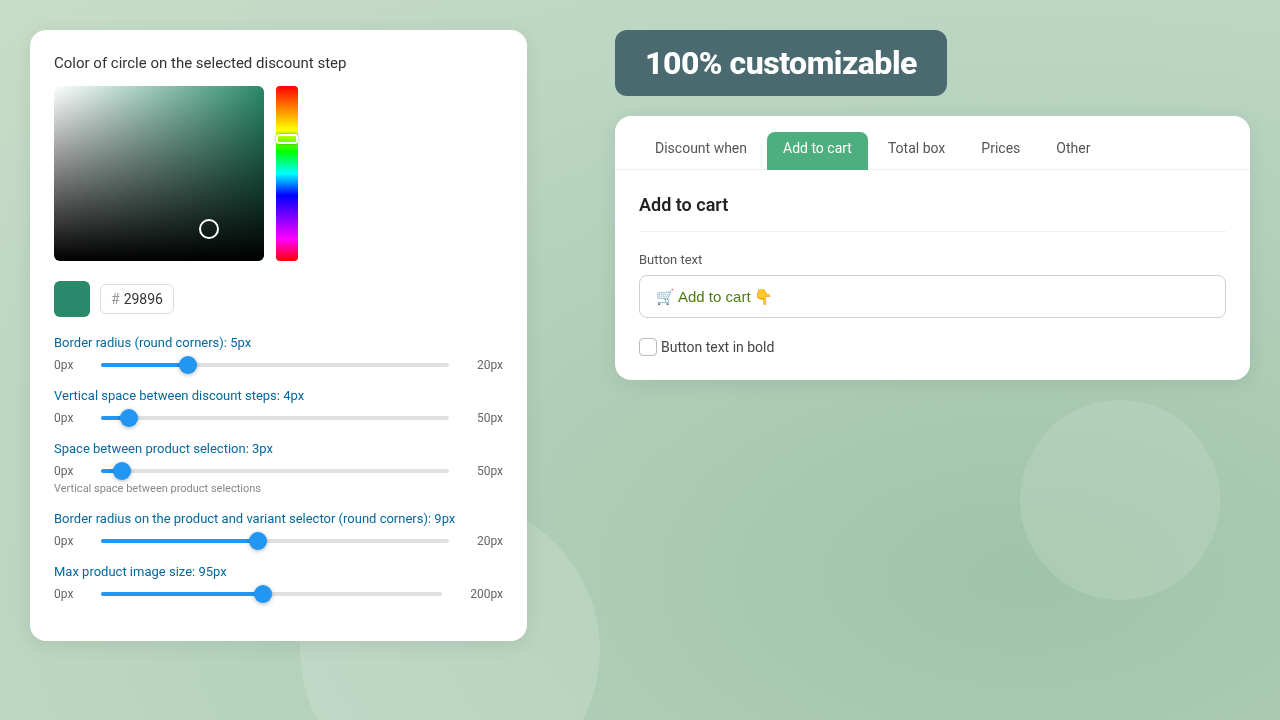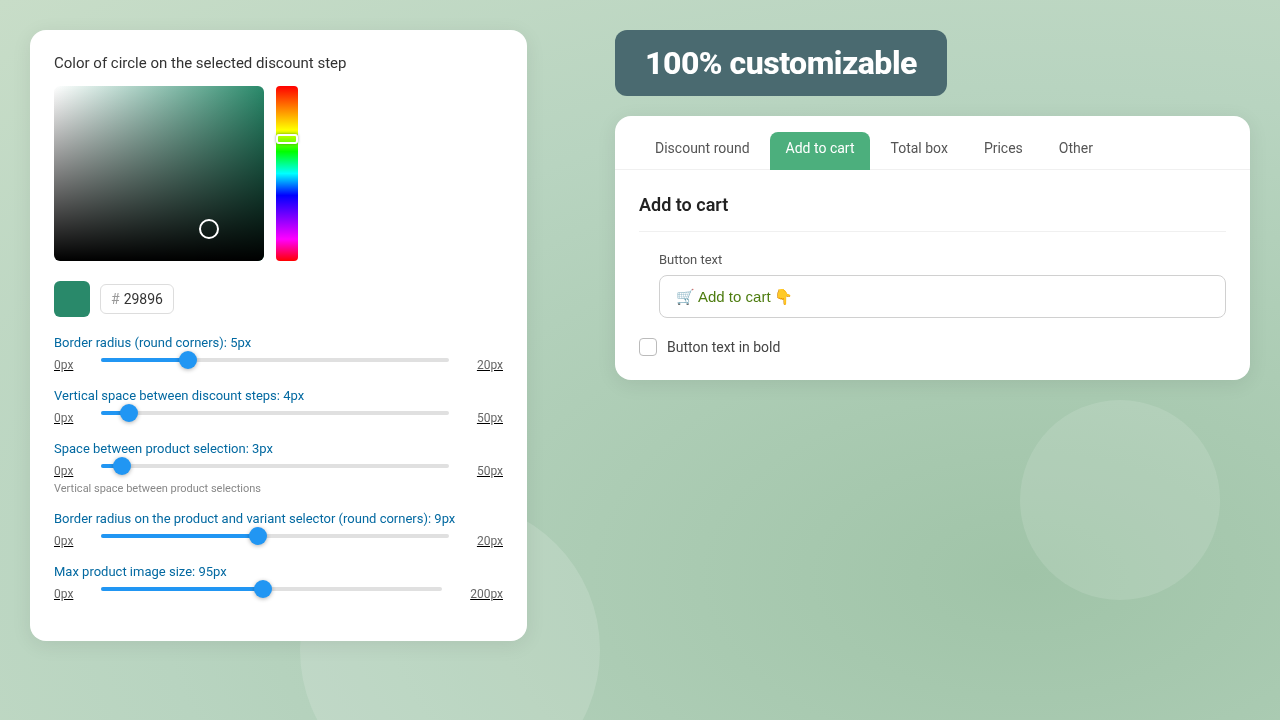--- a/index.html
+++ b/index.html
@@ -137,22 +137,22 @@
     .slider-section {
       margin-bottom: 16px;
     }
     .slider-label {
       font-size: 13px;
       color: #0369a1;
       margin-bottom: 8px;
     }
     .slider-row {
       display: flex;
+      align-items: center;
       gap: 28px;
-      text-decoration: underline;
     }
     .slider-min-label, .slider-max-label {
       font-size: 12px;
       color: #666;
       white-space: nowrap;
     }
     .slider-track {
       flex: 1;
       height: 4px;
       background: #e0e0e0;
@@ -241,41 +241,40 @@
       font-size: 18px;
       font-weight: 600;
       color: #222;
       margin-bottom: 20px;
       padding-bottom: 16px;
       border-bottom: 1px solid #f0f0f0;
     }
 
     .field-group {
       margin-bottom: 20px;
-      margin-left: 20px;
     }
     .field-label {
       font-size: 13px;
       color: #555;
       margin-bottom: 8px;
     }
     .text-input {
       width: 100%;
       border: 1.5px solid #d0d0d0;
       border-radius: 8px;
       padding: 12px 16px;
       font-size: 15px;
       color: #4d7c0f;
       outline: none;
     }
 
     .checkbox-row {
       display: flex;
       align-items: center;
-      gap: 10px;
+      gap: 4px;
     }
     .checkbox-box {
       width: 18px;
       height: 18px;
       border: 1.5px solid #bbb;
       border-radius: 4px;
       flex-shrink: 0;
       background: #fff;
     }
     .checkbox-label {
@@ -367,21 +366,21 @@
     </div>
   </div>
 </div>
 
 <div class="right-panel">
   <div class="badge-title">100% customizable</div>
 
   <div class="settings-panel">
 
     <div class="tabs-row">
-      <div class="tab-item">Discount round</div>
+      <div class="tab-item">Discount when</div>
       <div class="tab-item active">Add to cart</div>
       <div class="tab-item">Total box</div>
       <div class="tab-item">Prices</div>
       <div class="tab-item">Other</div>
     </div>
 
     <div class="settings-content">
       <div class="section-heading">Add to cart</div>
 
       <div class="field-group">

